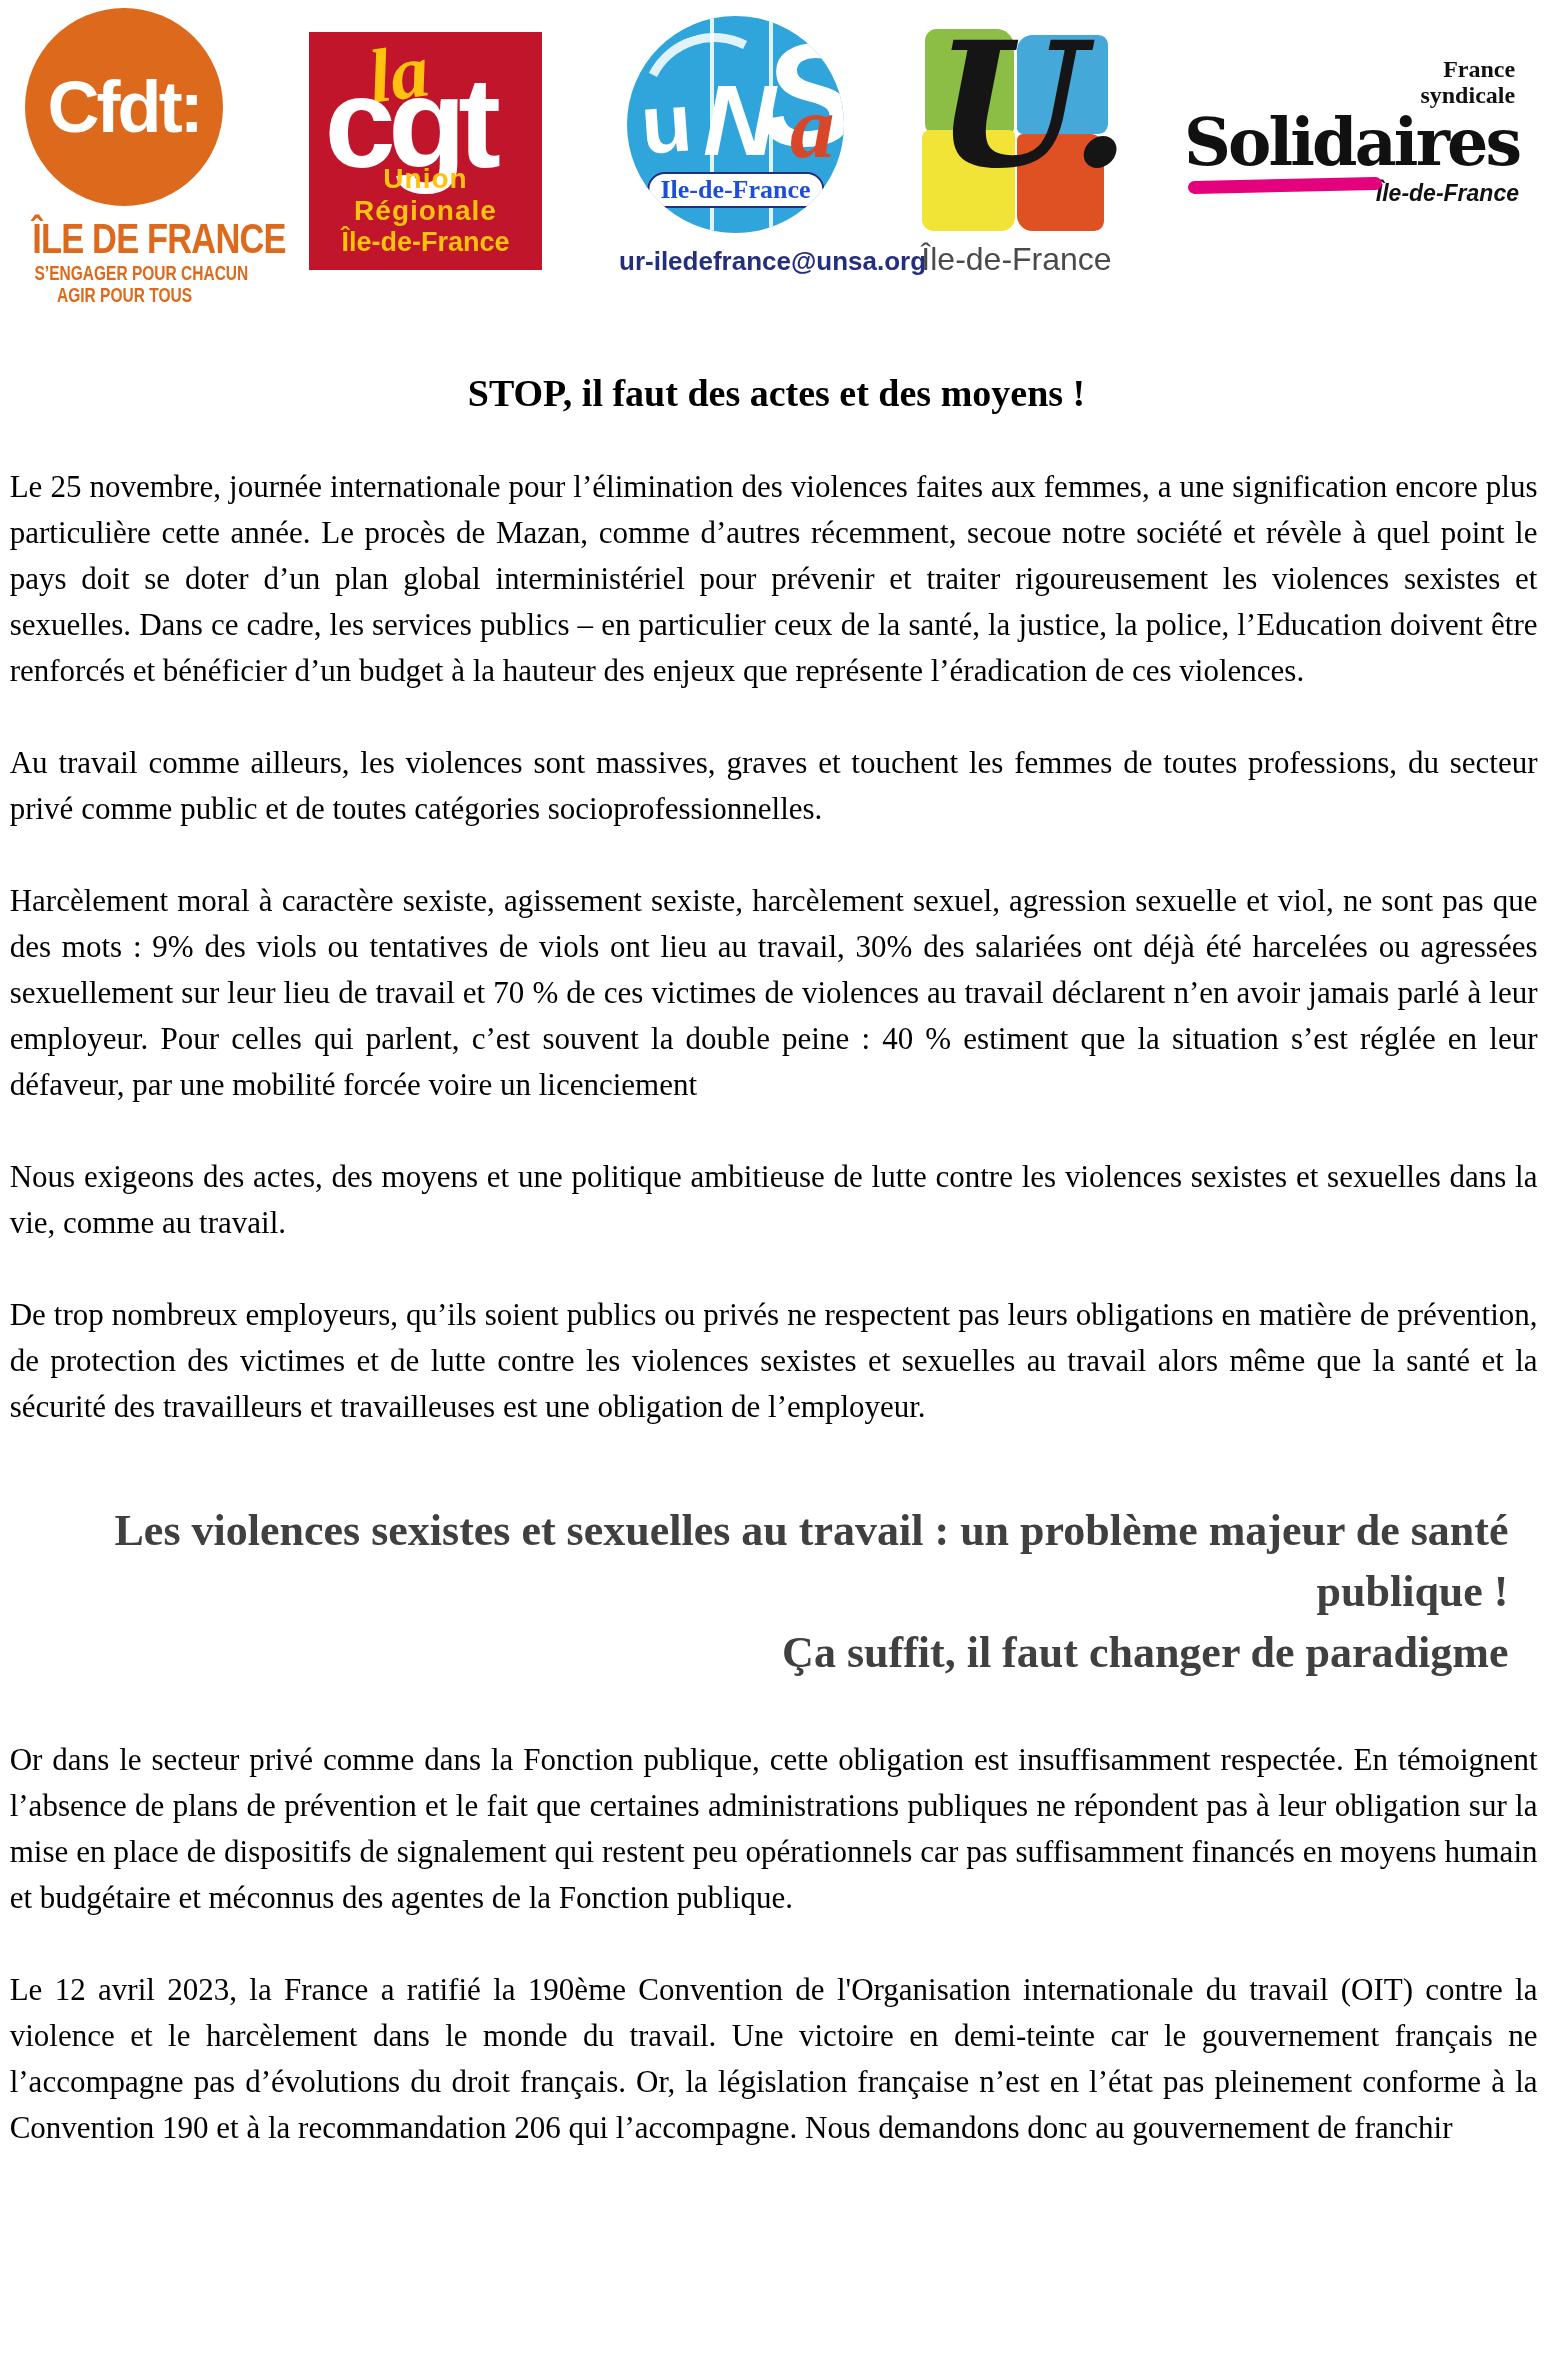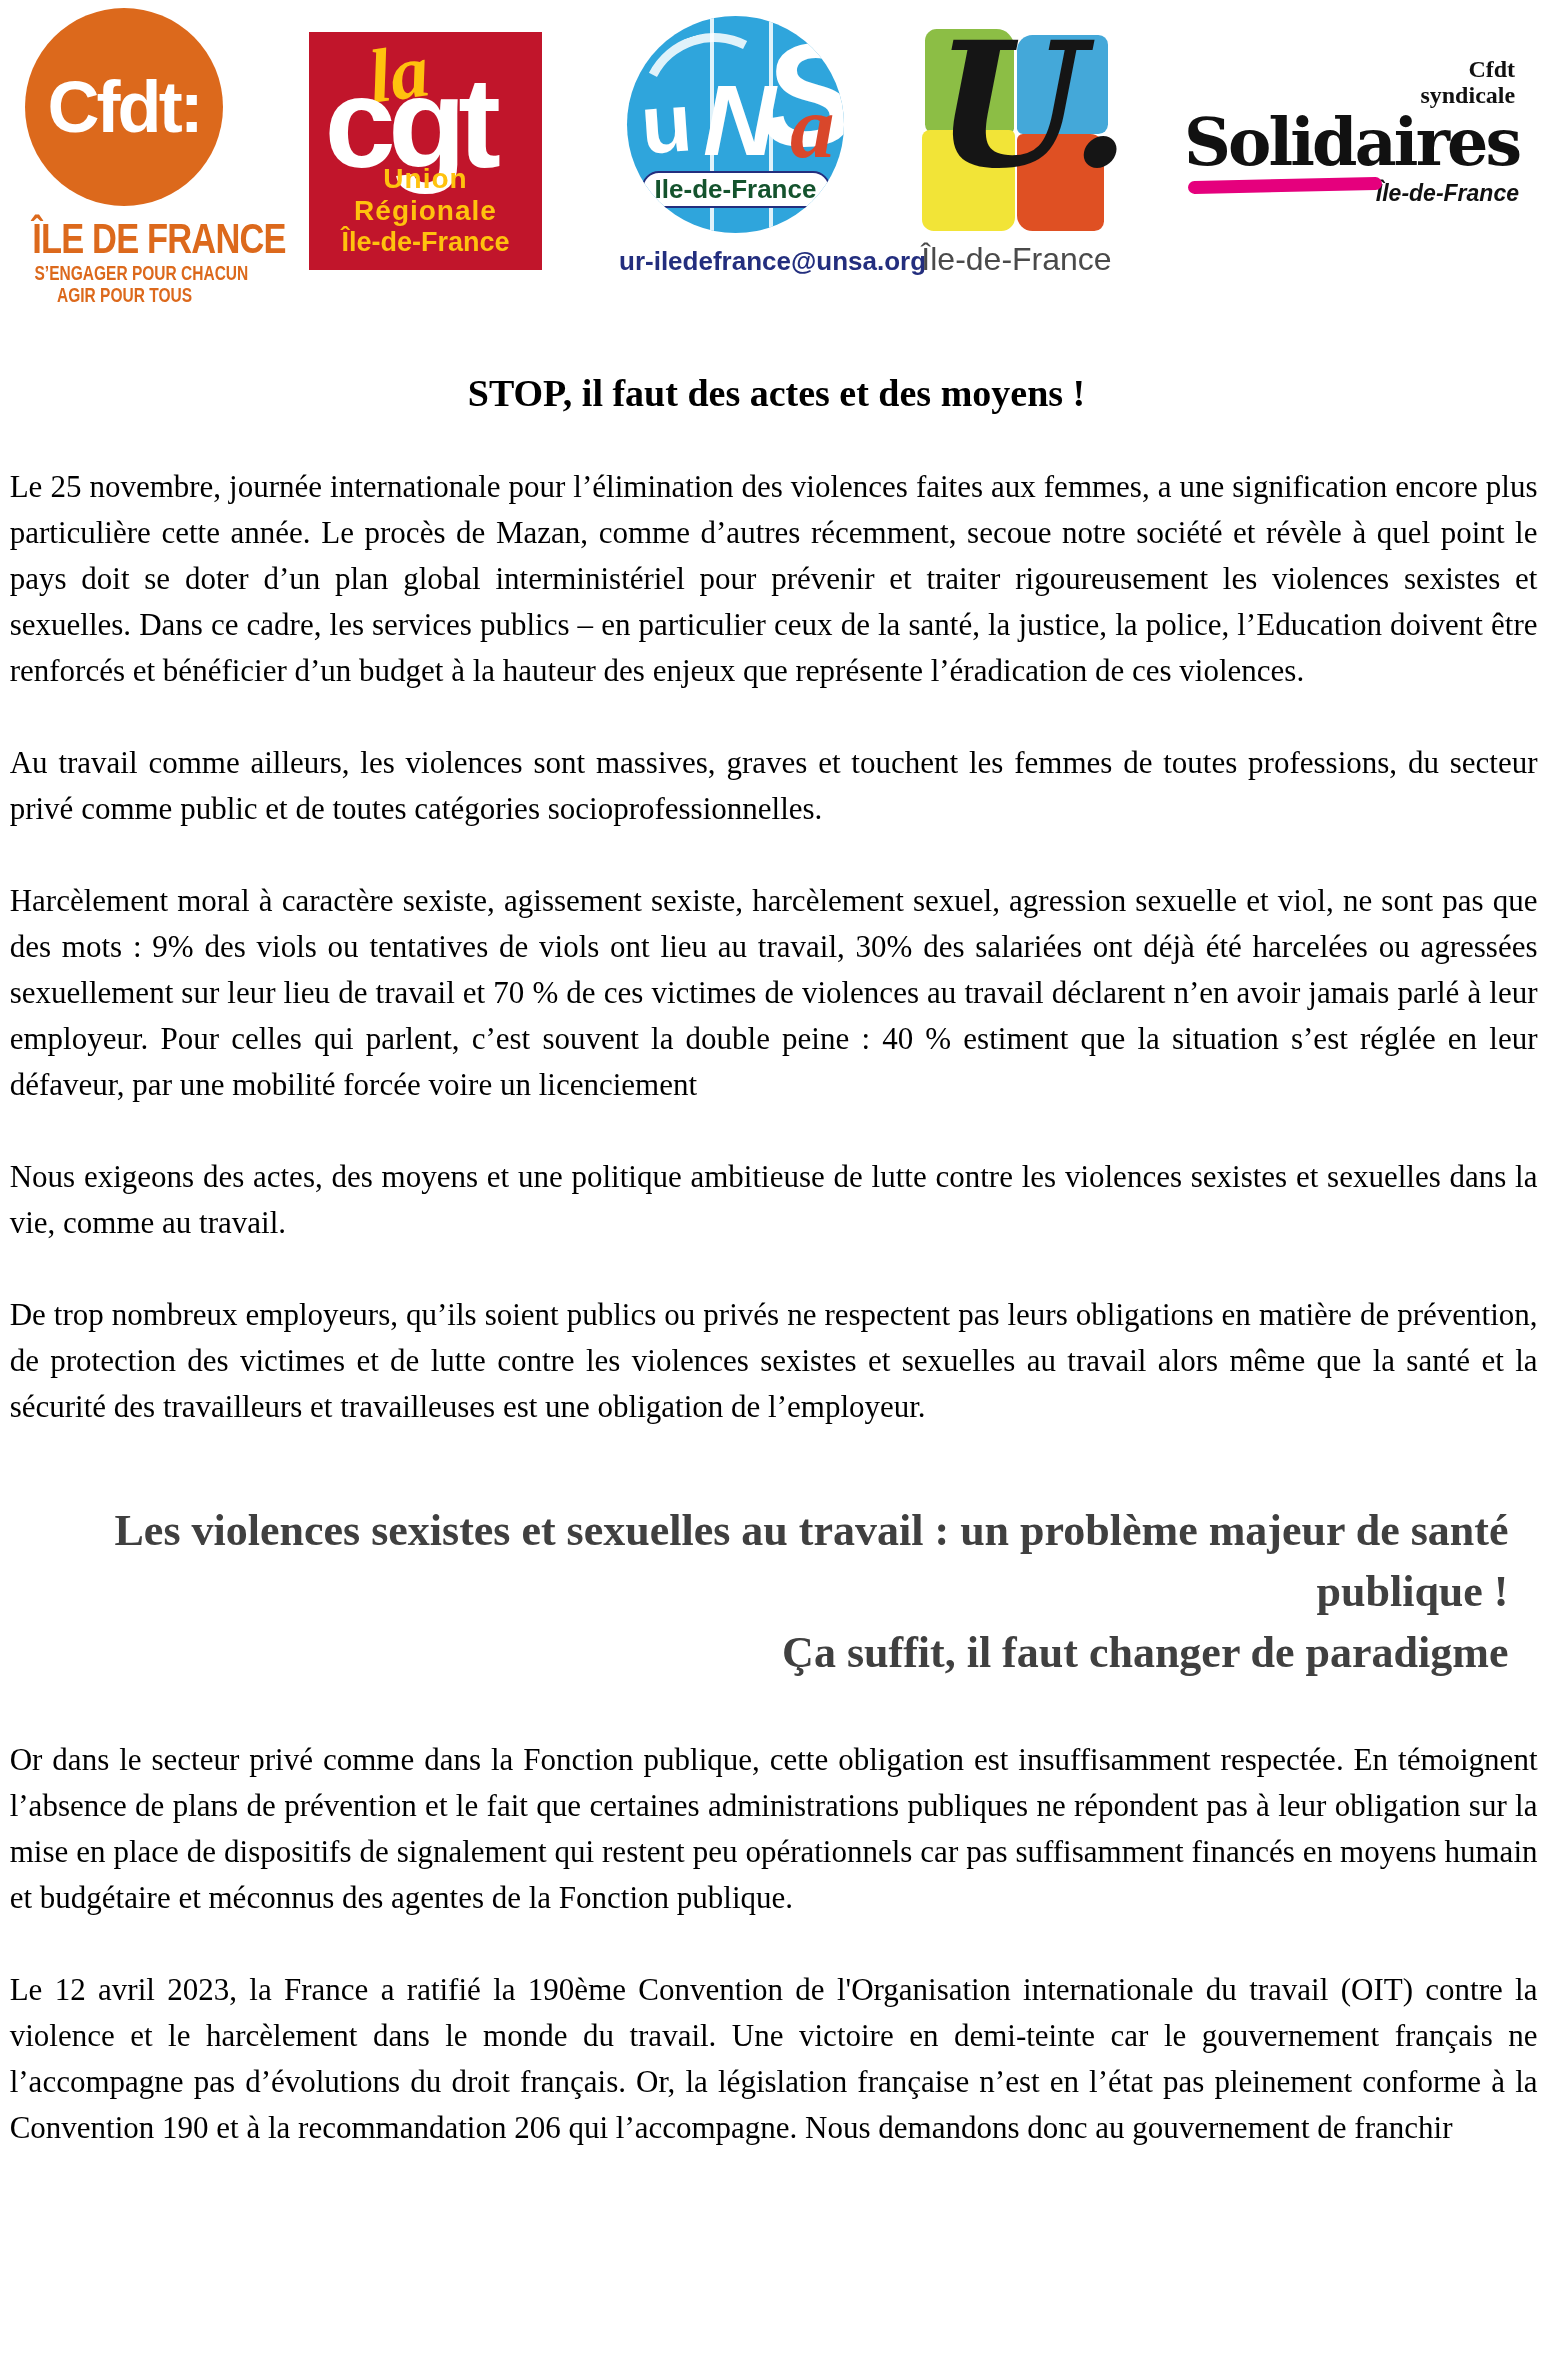--- a/index.html
+++ b/index.html
@@ -76,22 +76,22 @@
   .unsa-circle .lu { left: 13.6px; top: 60px; font-size: 83px; transform: rotate(-4deg); }
   .unsa-circle .ln { left: 76px; top: 47px; font-size: 101px; font-style: italic; }
   .unsa-circle .ls { left: 134px; top: 7.8px; font-size: 146px; font-style: italic; line-height: 1; }
   .unsa-circle .la {
     left: 163px; top: 60px; font-size: 89px; color: #D9472B;
     font-family: "Liberation Serif", serif; font-style: italic; font-weight: bold;
   }
   .unsa-badge {
     position: absolute; left: 50%; transform: translateX(-50%); bottom: 25px;
     background: #fff; border: 2.9px solid #232E7E; border-radius: 17.5px;
-    padding: 1px 11.6px; color: #14532d; font-weight: bold; font-size: 26px;
-    font-family: Liberation Sans, sans-serif; white-space: nowrap;
+    padding: 1px 11.6px; color: #1d4ed8; font-weight: bold; font-size: 26px;
+    font-family: Liberation Serif, serif; white-space: nowrap;
   }
   .unsa-email {
     margin-top: 13.6px; color: #232E7E; font-weight: bold; font-size: 26px;
     font-family: "Liberation Sans", sans-serif; white-space: nowrap;
   }
 
   
   .fsu { left: 917px; top: 29px; width: 199px; text-align: center; }
   .fsu-mark { position: relative; width: 190px; height: 206px; margin: 0 auto; }
   .fsu-q { position: absolute; }
@@ -188,21 +188,21 @@
         <div class="fsu-q b"></div>
         <div class="fsu-q y"></div>
         <div class="fsu-q o"></div>
         <div class="fsu-u">U.</div>
       </div>
       <div class="fsu-region">Île-de-France</div>
     </div>
 
     <div class="logo solidaires">
       <div class="sol-top">
-        <div>Cfdt</div>
+        <div>France</div>
         <div>syndicale</div>
       </div>
       <div class="sol-brand">Solidaires</div>
       <div class="sol-underline"></div>
       <div class="sol-region">Île-de-France</div>
     </div>
 
   </header>
 
   <h1 class="doc-title">

